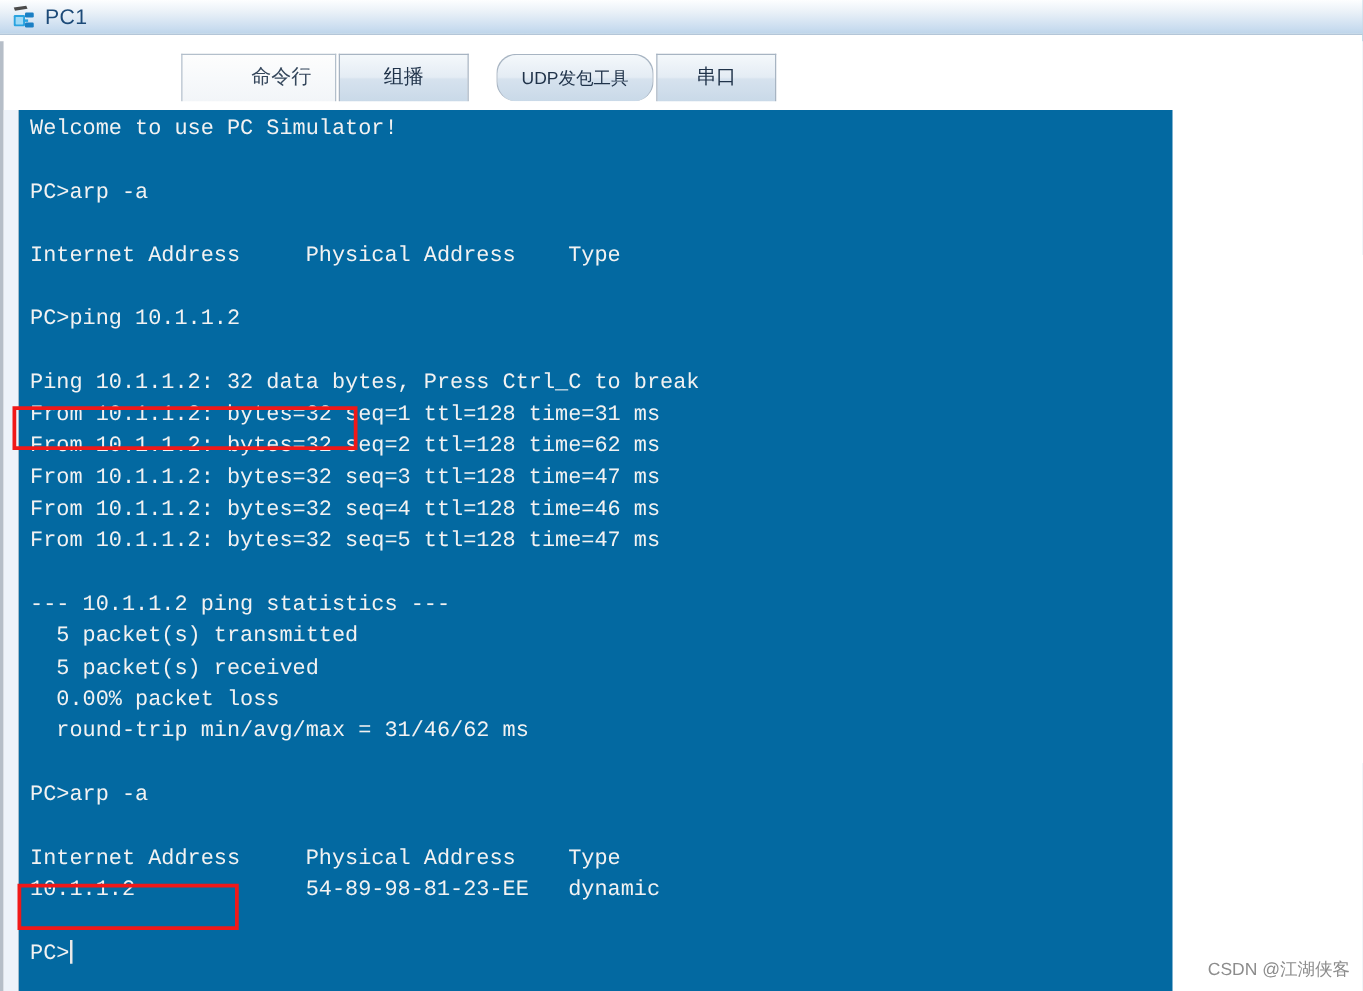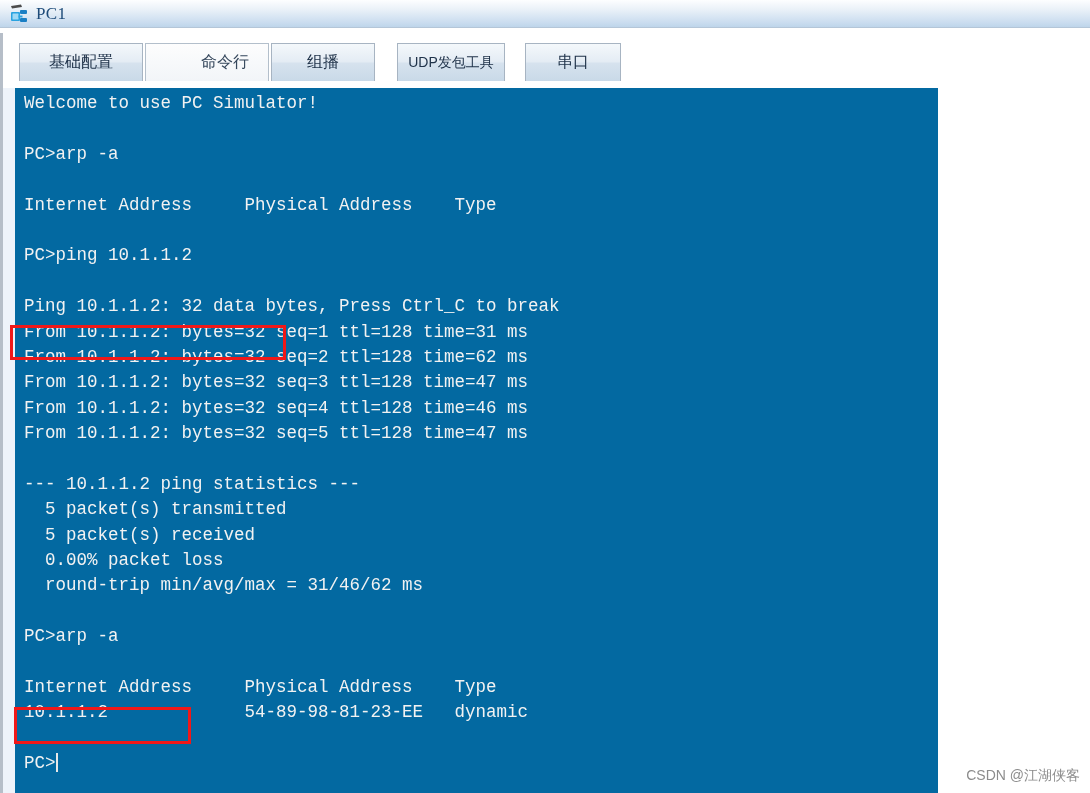--- a/index.html
+++ b/index.html
@@ -19,21 +19,20 @@
   .titlebar {
     position: absolute;
     left: 0; top: 0;
     width: 1090px;
     height: 28px;
     background: linear-gradient(to bottom, #fdfeff 0%, #eaf1f8 35%, #c9dcef 85%, #bed5ea 100%);
     border-bottom: 1px solid #b4c6d8;
     display: flex;
     align-items: center;
     box-sizing: border-box;
-    font-family: Liberation Serif, serif;
   }
   .title-icon {
     width: 22px;
     height: 22px;
     margin-left: 8px;
     margin-right: 6px;
     position: relative;
     flex: none;
   }
   .title-text {
@@ -177,33 +176,30 @@
     </svg>
   </div>
   <div class="title-text">PC1</div>
 </div>
 
 <div class="window">
   <div class="win-leftborder"></div>
 
   <div class="tabstrip">
 
-    <div class="tab" style="left:16px; width:124px;">
-      <span class="tab-label">基础配置</span>
-    </div>
 
     <div class="tab active" style="left:142px; width:124px;">
       <span class="tab-label">命令行</span>
     </div>
 
     <div class="tab" style="left:268px; width:104px;">
       <span class="tab-label">组播</span>
     </div>
 
-    <div class="tab" style="left:394px; width:108px;">
+    <div class="tab" style="left:394px; width:126px;border-radius:16px;">
       <span class="tab-label small">UDP发包工具</span>
     </div>
 
     <div class="tab" style="left:522px; width:96px;">
       <span class="tab-label">串口</span>
     </div>
 
   </div>
 
   <div class="term-wrap">

